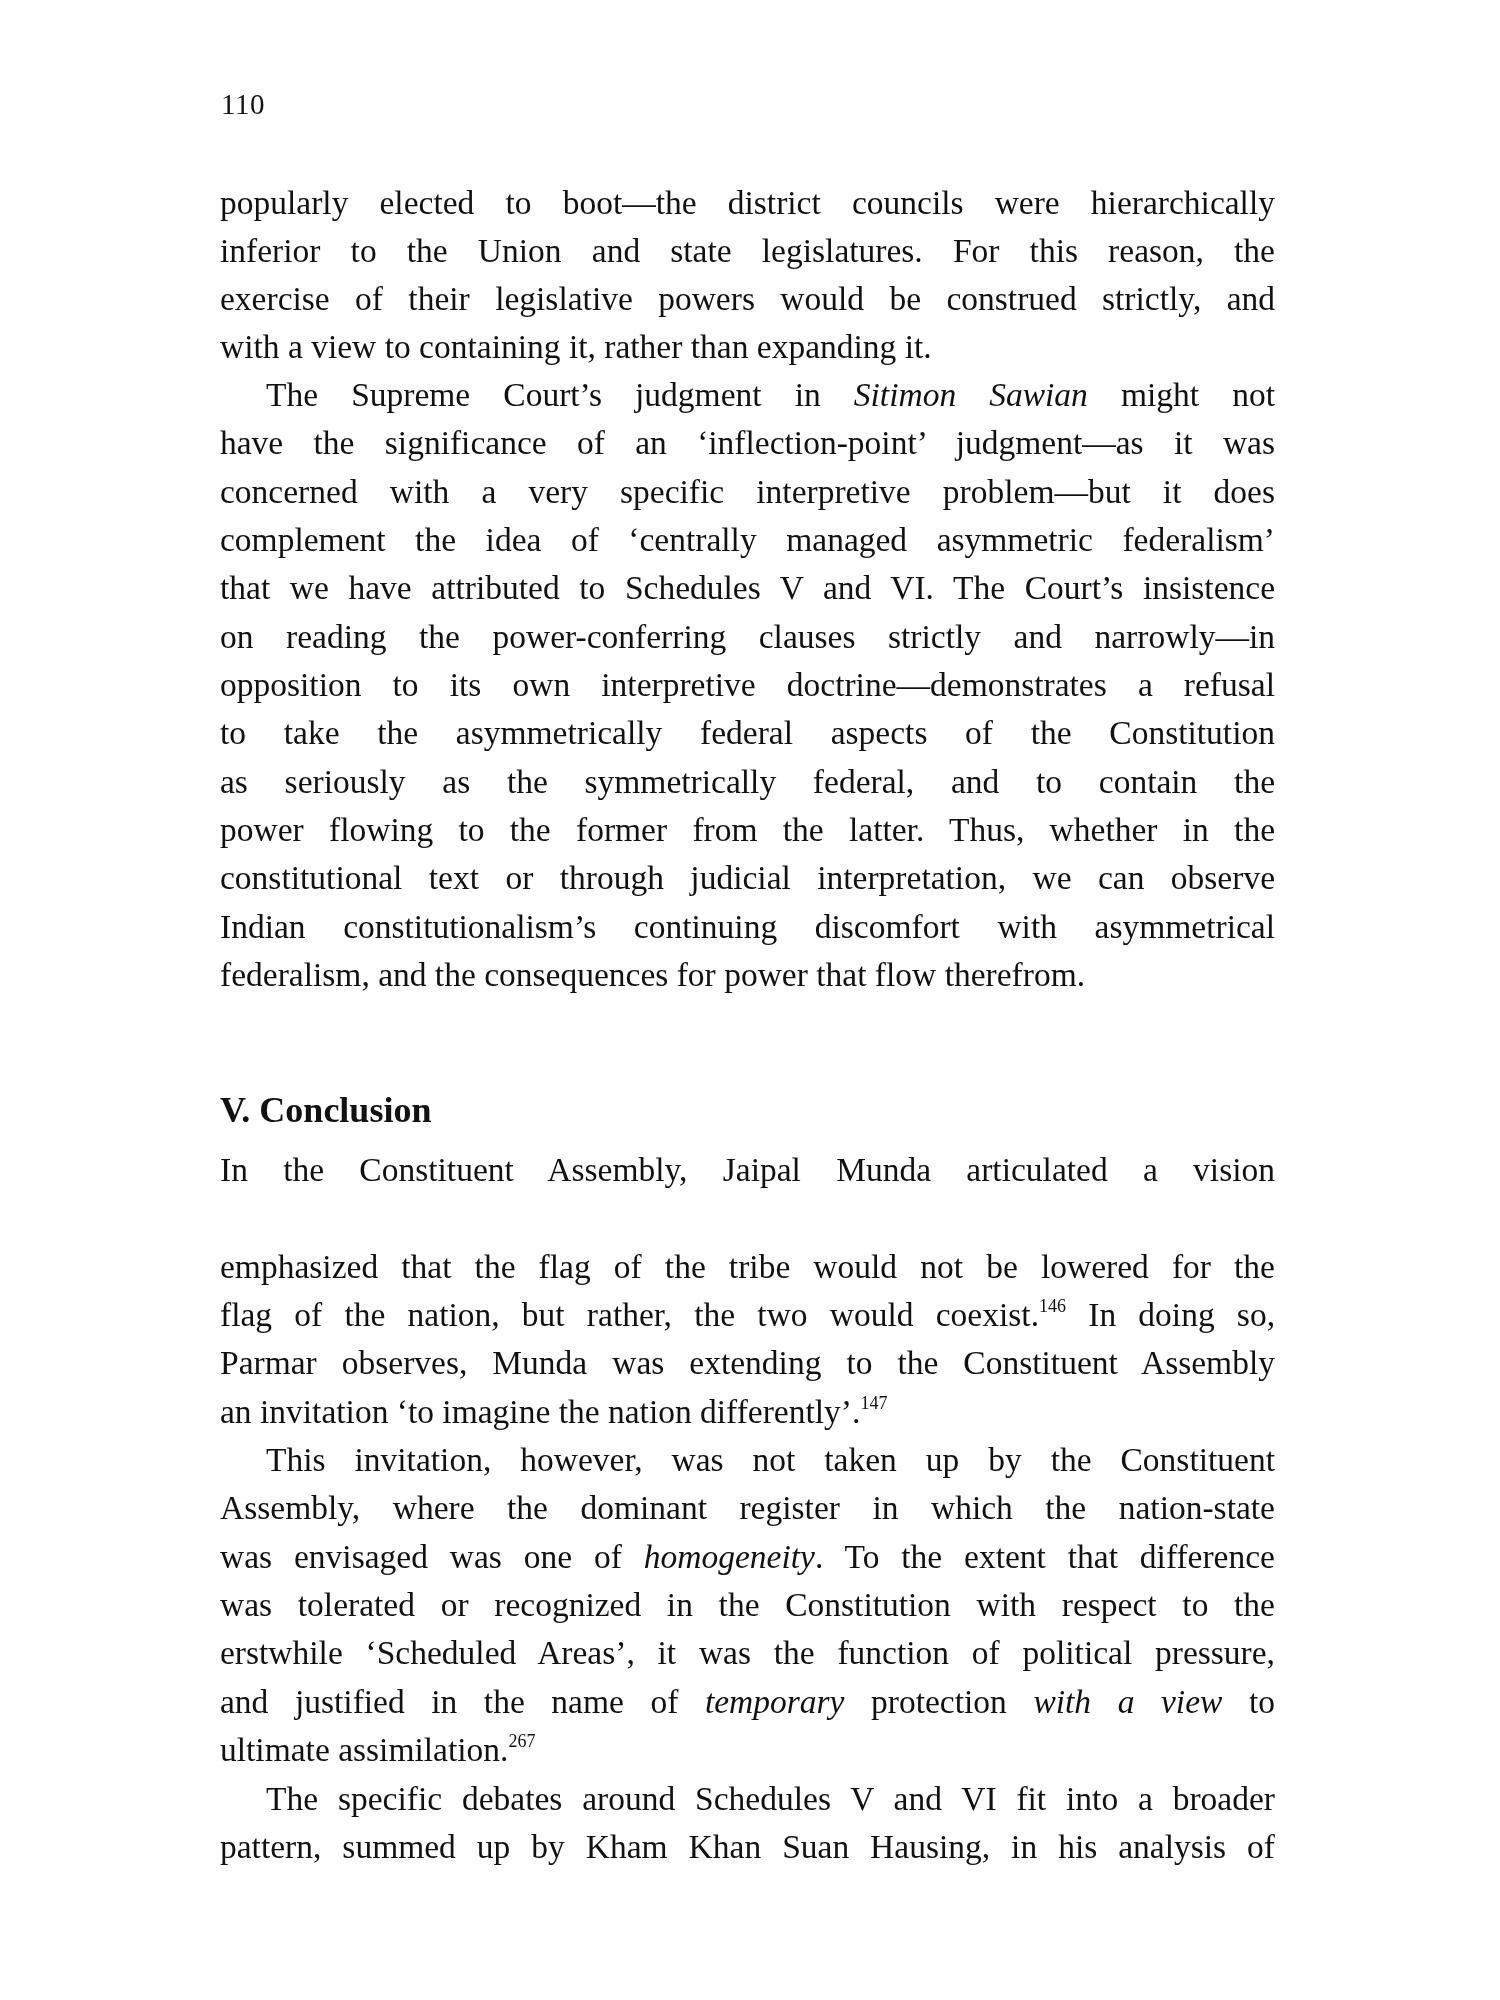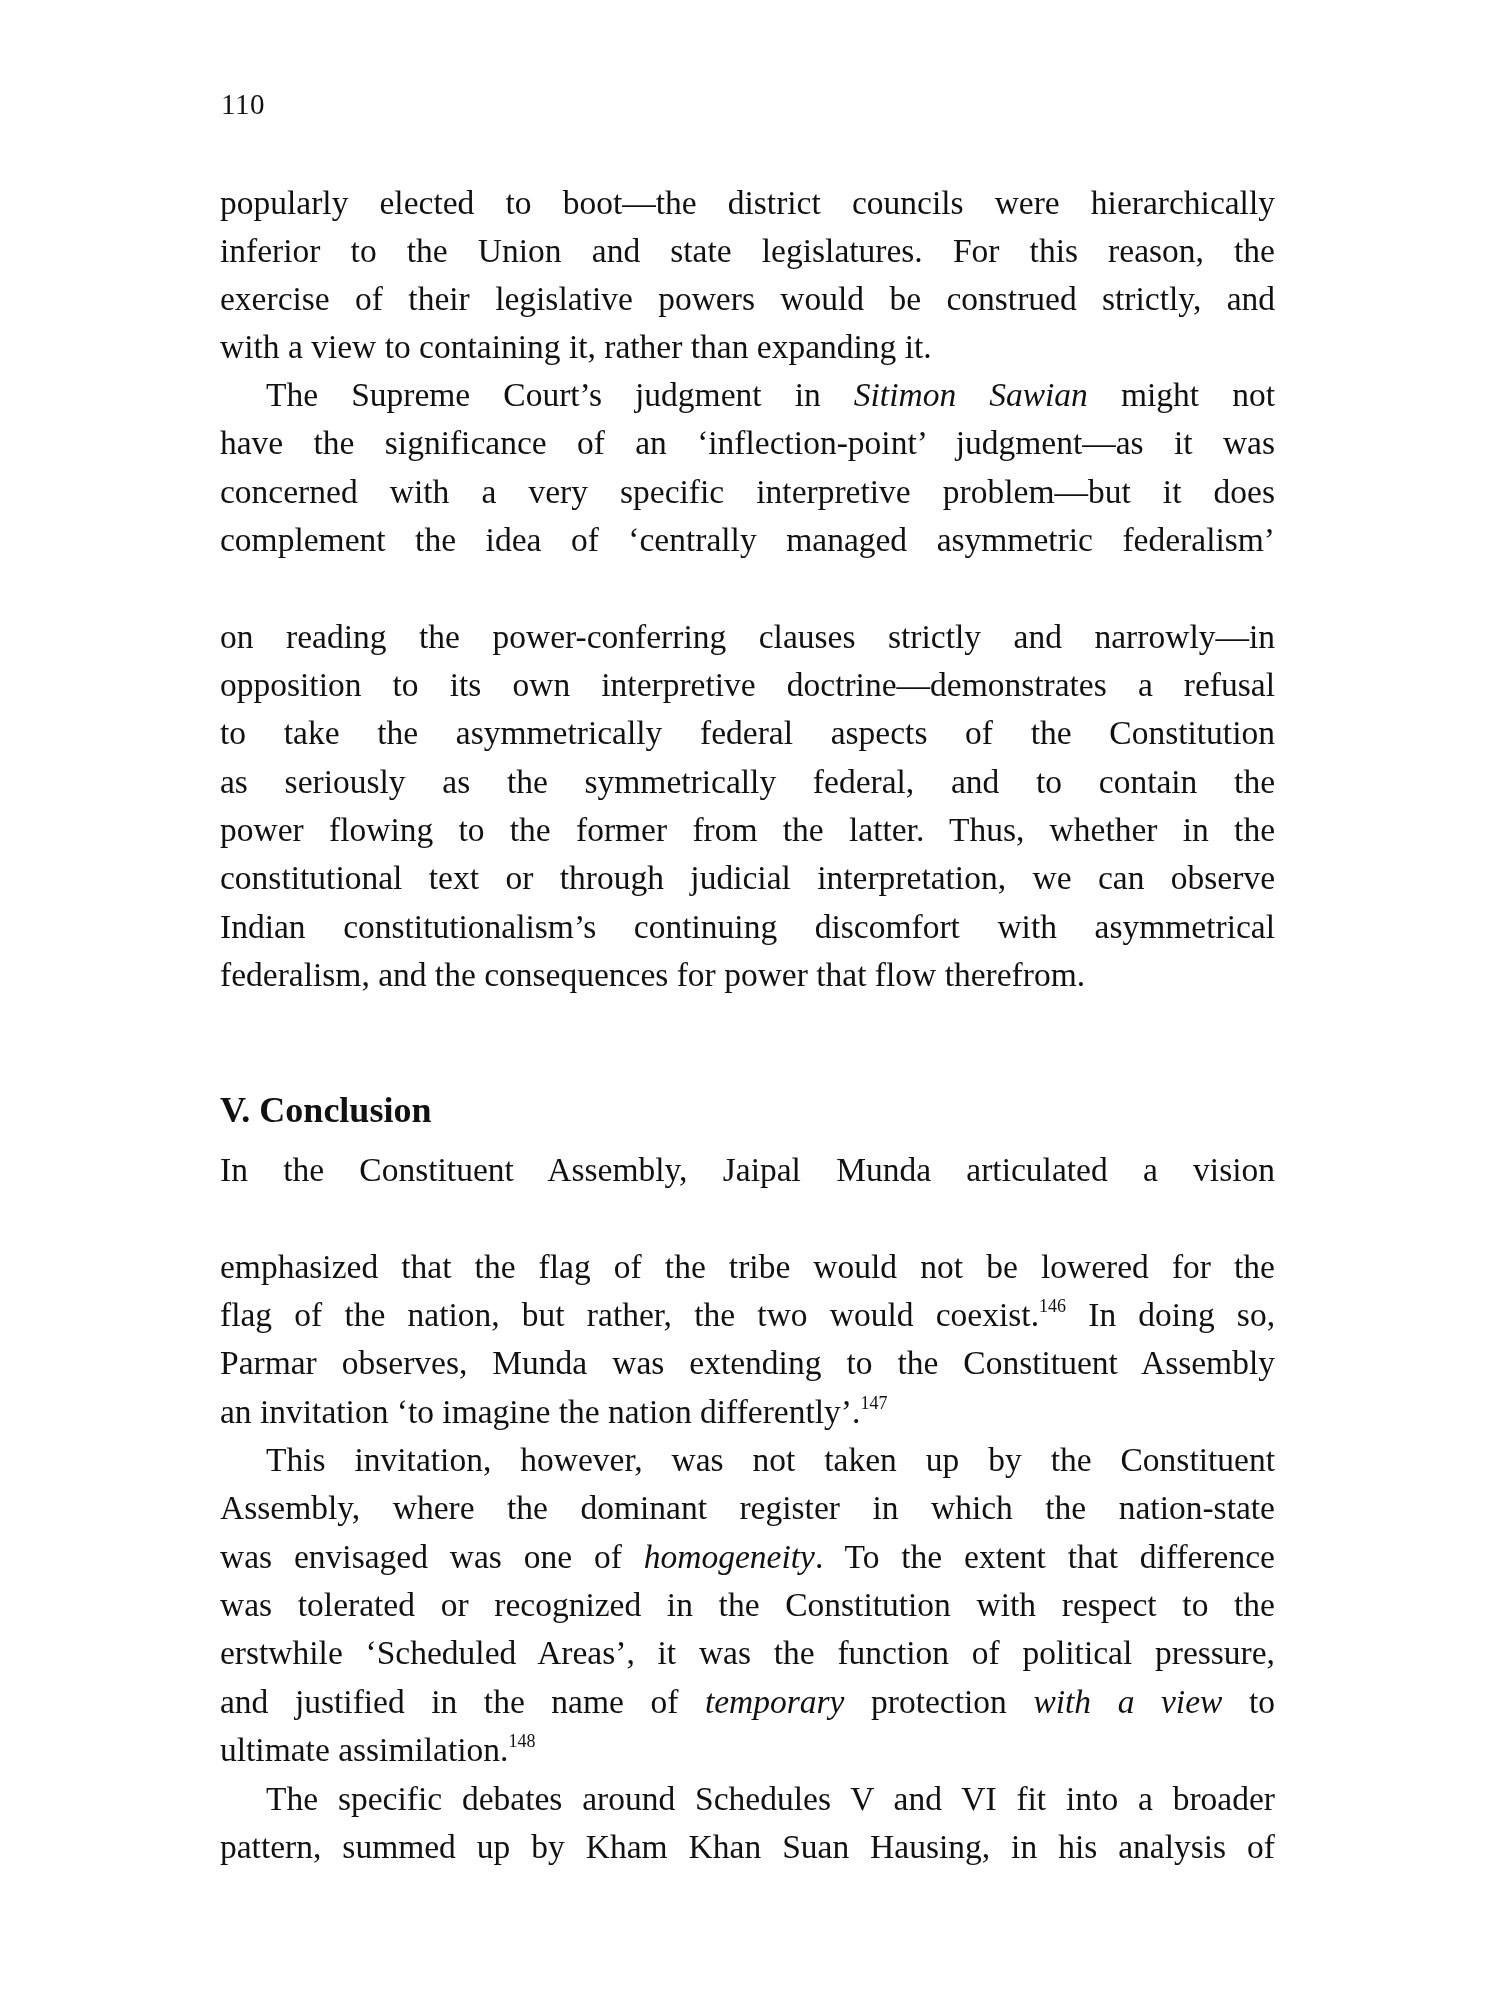--- a/index.html
+++ b/index.html
@@ -33,20 +33,21 @@
 
   <div class="line" style="top:183px">popularly elected to boot—the district councils were hierarchically</div>
   <div class="line" style="top:231px">inferior to the Union and state legislatures. For this reason, the</div>
   <div class="line" style="top:279px">exercise of their legislative powers would be construed strictly, and</div>
   <div class="line last" style="top:327px">with a view to containing it, rather than expanding it.</div>
 
   <div class="line indent" style="top:375px"><span>The Supreme Court’s judgment in </span><span class="it">Sitimon Sawian</span><span> might not</span></div>
   <div class="line" style="top:423px">have the significance of an ‘inflection-point’ judgment—as it was</div>
   <div class="line" style="top:472px">concerned with a very specific interpretive problem—but it does</div>
   <div class="line" style="top:520px">complement the idea of ‘centrally managed asymmetric federalism’</div>
+  <div class="line" style="top:568px">that we have attributed to Schedules V and VI. The Court’s insistence</div>
   <div class="line" style="top:617px">on reading the power-conferring clauses strictly and narrowly—in</div>
   <div class="line" style="top:665px">opposition to its own interpretive doctrine—demonstrates a refusal</div>
   <div class="line" style="top:713px">to take the asymmetrically federal aspects of the Constitution</div>
   <div class="line" style="top:762px">as seriously as the symmetrically federal, and to contain the</div>
   <div class="line" style="top:810px">power flowing to the former from the latter. Thus, whether in the</div>
   <div class="line" style="top:858px">constitutional text or through judicial interpretation, we can observe</div>
   <div class="line" style="top:907px">Indian constitutionalism’s continuing discomfort with asymmetrical</div>
   <div class="line last" style="top:955px">federalism, and the consequences for power that flow therefrom.</div>
 
   <div class="section-heading">V. Conclusion</div>
@@ -56,18 +57,18 @@
   <div class="line" style="top:1295px"><span>flag of the nation, but rather, the two would coexist.</span><sup>146</sup><span> In doing so,</span></div>
   <div class="line" style="top:1343px">Parmar observes, Munda was extending to the Constituent Assembly</div>
   <div class="line last" style="top:1392px"><span>an invitation ‘to imagine the nation differently’.</span><sup>147</sup></div>
 
   <div class="line indent" style="top:1440px">This invitation, however, was not taken up by the Constituent</div>
   <div class="line" style="top:1488px">Assembly, where the dominant register in which the nation-state</div>
   <div class="line" style="top:1537px"><span>was envisaged was one of </span><span class="it">homogeneity</span><span>. To the extent that difference</span></div>
   <div class="line" style="top:1585px">was tolerated or recognized in the Constitution with respect to the</div>
   <div class="line" style="top:1682px"><span>and justified in the name of </span><span class="it">temporary</span><span> protection </span><span class="it">with a view</span><span> to</span></div>
   <div class="line" style="top:1633px">erstwhile ‘Scheduled Areas’, it was the function of political pressure,</div>
-  <div class="line last" style="top:1730px"><span>ultimate assimilation.</span><sup>148</sup></div>
+  <div class="line last" style="top:1730px"><span>ultimate assimilation.</span><sup>267</sup></div>
 
   <div class="line indent" style="top:1779px">The specific debates around Schedules V and VI fit into a broader</div>
   <div class="line" style="top:1827px">pattern, summed up by Kham Khan Suan Hausing, in his analysis of</div>
 
 </div>
 
 </body></html>

